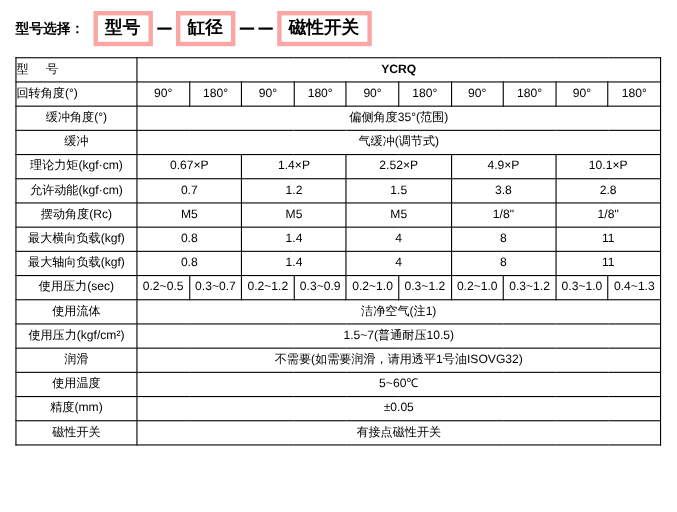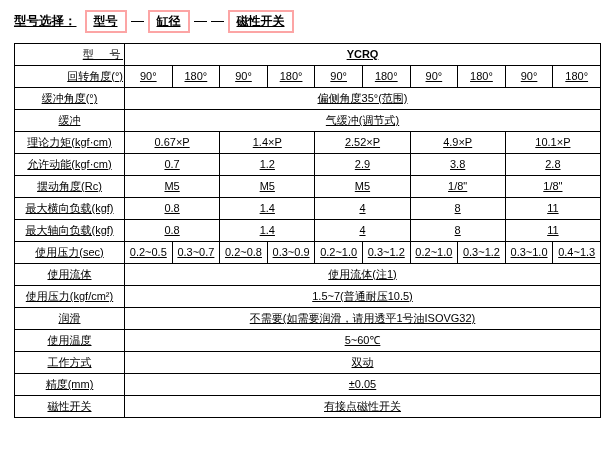--- a/index.html
+++ b/index.html
@@ -13,40 +13,39 @@
     font-family: "Liberation Sans", sans-serif;
     color: #000000;
     overflow: hidden;
   }
   .page {
     position: relative;
     width: 538px;
     height: 465px;
     box-sizing: border-box;
     padding: 0;
-    text-decoration: underline;
   }
 
   
   .selector {
     display: flex;
     align-items: center;
     gap: 4px;
     padding: 10px 0 6px 14px;
     font-size: 12.5px;
     font-weight: bold;
   }
   .selector .sel-title {
     margin-right: 4px;
     white-space: nowrap;
   }
   .sel-box {
-    border: 2px solid #fca5a5;
+    border: 4px solid #fca5a5;
     padding: 2px 7px;
-    font-size: 12px;
+    font-size: 16px;
     font-weight: bold;
     line-height: 1.25;
     white-space: nowrap;
   }
   .sel-dash {
     width: 13px;
     height: 1.5px;
     background: #000;
     display: inline-block;
   }
@@ -68,21 +67,21 @@
     line-height: 1.2;
     white-space: nowrap;
   }
   td.rowhead {
     text-align: left;
     padding-left: 6px;
     font-size: 11.5px;
     width: 110px;
   }
   td.rowhead.center {
-    text-align: right;
+    text-align: left;
     padding-left: 0;
   }
   .sp {
     letter-spacing: 0.22em;
   }
   .tiny {
     font-size: 9.5px;
   }
   .bold {
     font-weight: bold;
@@ -153,21 +152,21 @@
         <td colspan="2">1.4×P</td>
         <td colspan="2">2.52×P</td>
         <td colspan="2">4.9×P</td>
         <td colspan="2">10.1×P</td>
       </tr>
 
       <tr>
         <td class="rowhead">允许动能(kgf·cm)</td>
         <td colspan="2">0.7</td>
         <td colspan="2">1.2</td>
-        <td colspan="2">2.9</td>
+        <td colspan="2">1.5</td>
         <td colspan="2">3.8</td>
         <td colspan="2">2.8</td>
       </tr>
 
 
       <tr>
         <td class="rowhead">摆动角度(Rc)</td>
         <td colspan="2">M5</td>
         <td colspan="2">M5</td>
         <td colspan="2">M5</td>
@@ -190,54 +189,50 @@
         <td colspan="2">1.4</td>
         <td colspan="2">4</td>
         <td colspan="2">8</td>
         <td colspan="2">11</td>
       </tr>
 
       <tr>
         <td class="rowhead">使用压力(sec)</td>
         <td class="tiny">0.2~0.5</td>
         <td class="tiny">0.3~0.7</td>
-        <td class="tiny">0.2~0.8</td>
+        <td class="tiny">0.2~1.2</td>
         <td class="tiny">0.3~0.9</td>
         <td class="tiny">0.2~1.0</td>
         <td class="tiny">0.3~1.2</td>
         <td class="tiny">0.2~1.0</td>
         <td class="tiny">0.3~1.2</td>
         <td class="tiny">0.3~1.0</td>
         <td class="tiny">0.4~1.3</td>
       </tr>
 
       <tr>
         <td class="rowhead">使用流体</td>
-        <td colspan="10">使用流体(注1)</td>
+        <td colspan="10">洁净空气(注1)</td>
       </tr>
 
       <tr>
         <td class="rowhead">使用压力(kgf/cm²)</td>
         <td colspan="10">1.5~7(普通耐压10.5)</td>
       </tr>
 
       <tr>
         <td class="rowhead">润滑</td>
         <td colspan="10">不需要(如需要润滑，请用透平1号油ISOVG32)</td>
       </tr>
 
       <tr>
         <td class="rowhead">使用温度</td>
         <td colspan="10">5~60℃</td>
       </tr>
 
-      <tr>
-        <td class="rowhead">工作方式</td>
-        <td colspan="10">双动</td>
-      </tr>
 
       <tr>
         <td class="rowhead">精度(mm)</td>
         <td colspan="10">±0.05</td>
       </tr>
 
       <tr>
         <td class="rowhead">磁性开关</td>
         <td colspan="10">有接点磁性开关</td>
       </tr>

